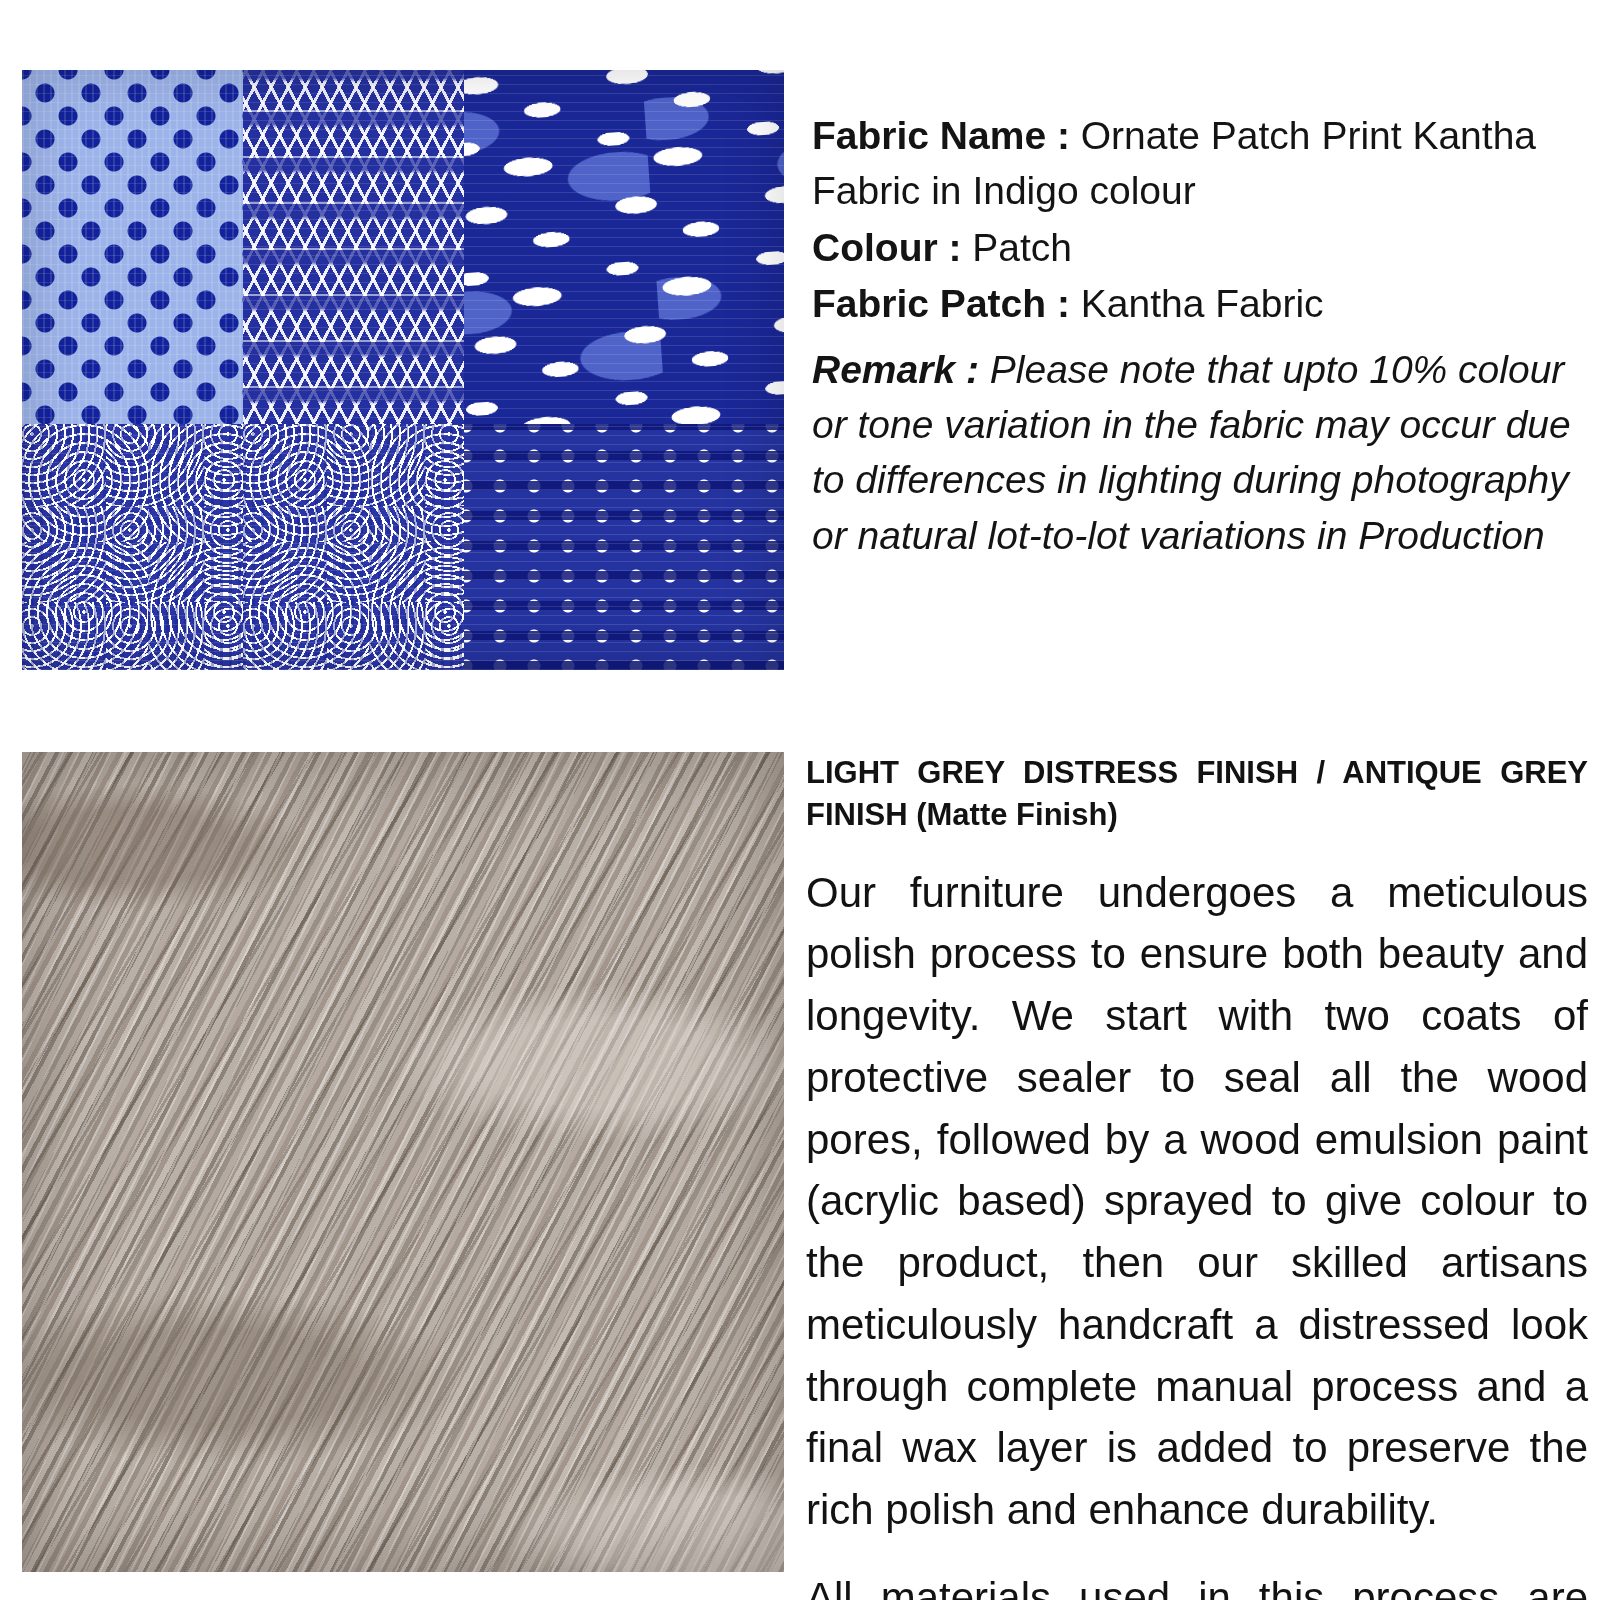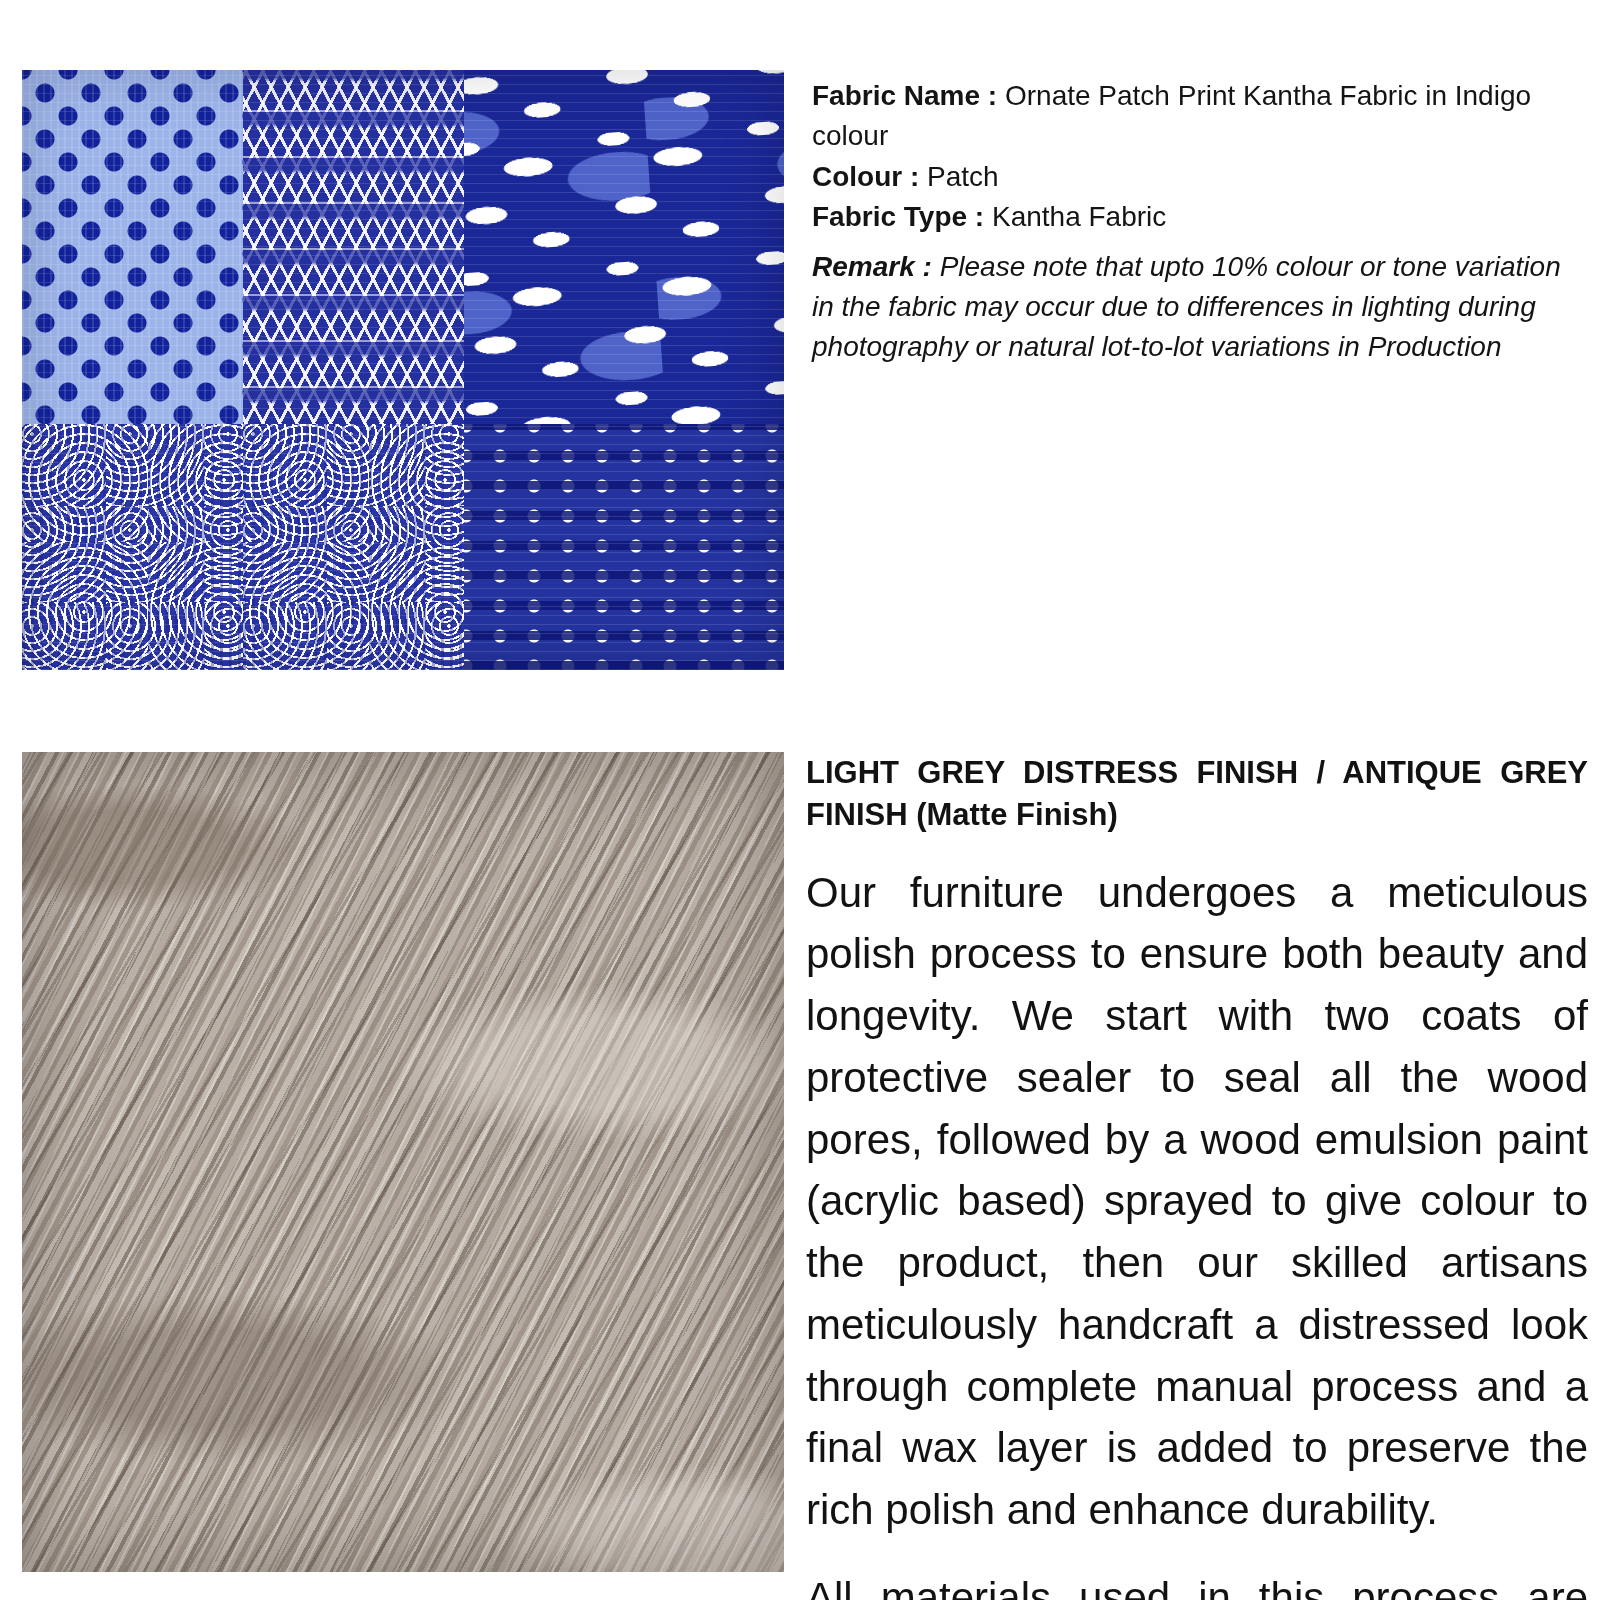--- a/index.html
+++ b/index.html
@@ -134,23 +134,23 @@
   .swatch-shadow {
     position: absolute; inset: 0;
     box-shadow: inset 0 0 60px rgba(0,0,0,.18);
     pointer-events: none;
   }
 
   
   .spec {
     position: absolute;
     left: 812px;
-    top: 76px;
+    top: 108px;
     width: 770px;
-    font-size: 28px;
+    font-size: 39px;
     line-height: 1.42;
     color: #141414;
   }
   .spec .row { margin: 0 0 1px 0; }
   .spec .lbl { font-weight: bold; }
   .spec .val { font-weight: normal; }
   .remark { margin-top: 10px; font-style: italic; }
   .remark .lbl { font-weight: bold; font-style: italic; }
   .remark .val { font-style: italic; }
 
@@ -256,21 +256,21 @@
     <div class="spec">
       <div class="row">
         <span class="lbl">Fabric Name :</span>
         <span class="val">Ornate Patch Print Kantha Fabric in Indigo colour</span>
       </div>
       <div class="row">
         <span class="lbl">Colour :</span>
         <span class="val">Patch</span>
       </div>
       <div class="row">
-        <span class="lbl">Fabric Type :</span>
+        <span class="lbl">Fabric Patch :</span>
         <span class="val">Kantha Fabric</span>
       </div>
       <div class="remark">
         <span class="lbl">Remark :</span>
         <span class="val">Please note that upto 10% colour or tone variation in the fabric may occur due to differences in lighting during photography or natural lot-to-lot variations in Production</span>
       </div>
     </div>
   </div>
 
   <div class="bottom-block">

